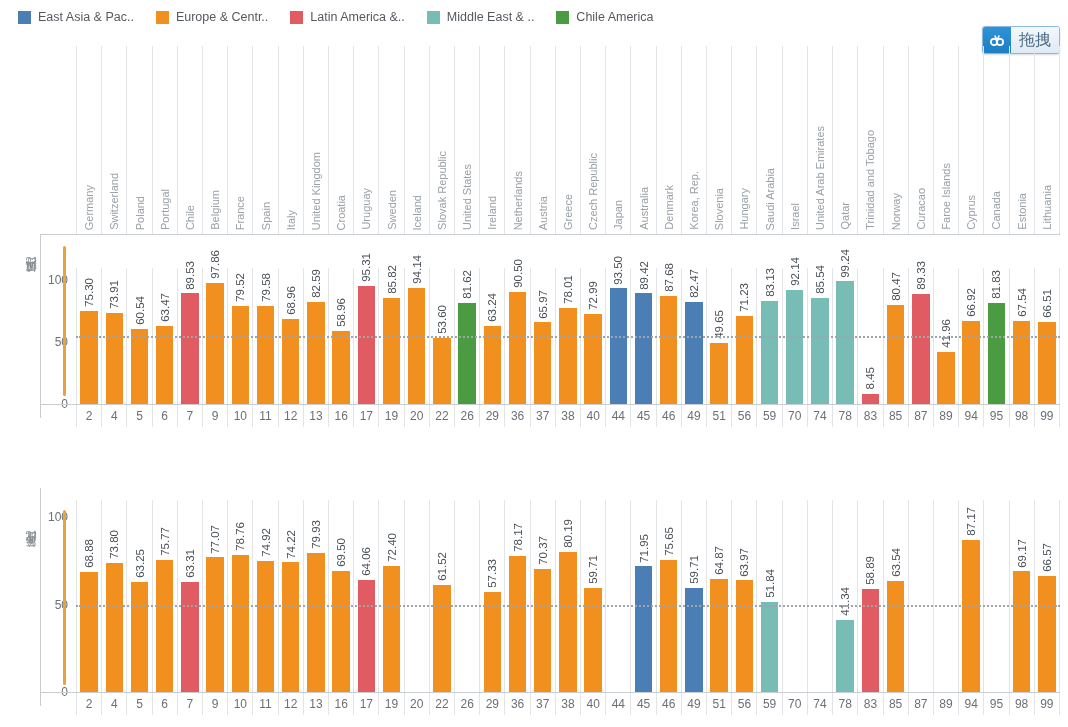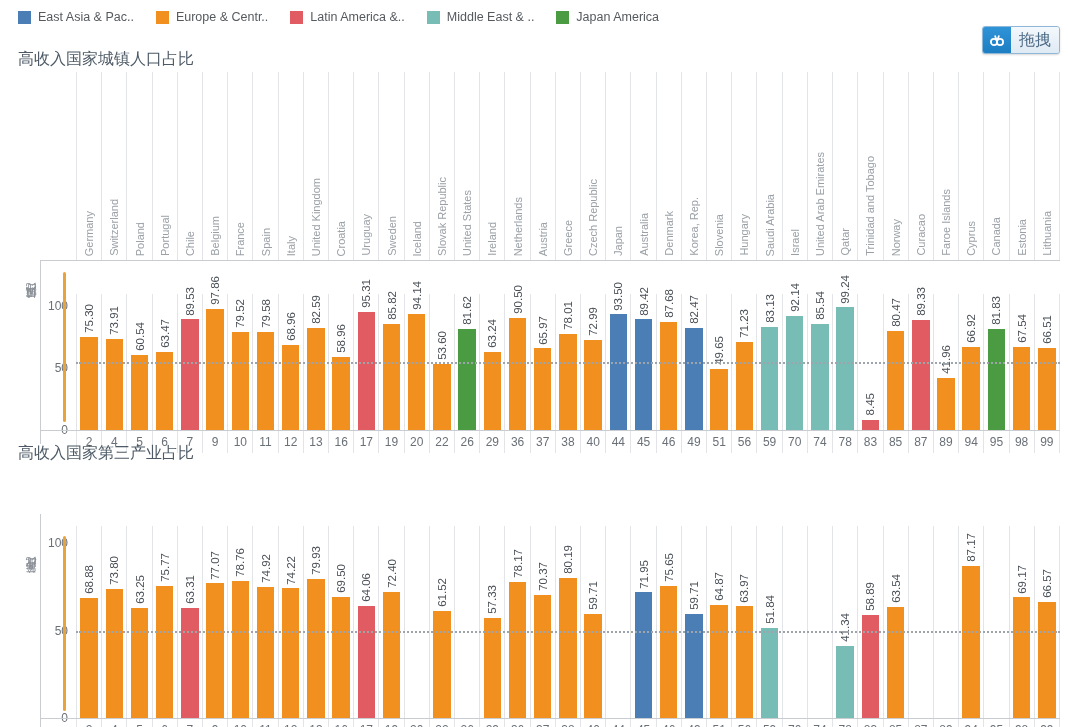--- a/index.html
+++ b/index.html
@@ -229,37 +229,36 @@
     <div class="legend-item">
       <span class="legend-swatch" style="background: rgb(225, 91, 98);"></span>
       <span class="legend-label">Latin America &amp;..</span>
     </div>
     <div class="legend-item">
       <span class="legend-swatch" style="background: rgb(120, 189, 181);"></span>
       <span class="legend-label">Middle East &amp; ..</span>
     </div>
     <div class="legend-item">
       <span class="legend-swatch" style="background: rgb(74, 155, 66);"></span>
-      <span class="legend-label">Japan America</span>
+      <span class="legend-label">Chile America</span>
     </div>
   </div>
 
 <div id="toolbar">
   <div class="tb-icon">
     <svg width="16" height="16" viewBox="0 0 16 16" aria-hidden="true">
       <circle cx="5" cy="10" r="3.1" fill="none" stroke="#fff" stroke-width="1.8"></circle>
       <circle cx="11" cy="10" r="3.1" fill="none" stroke="#fff" stroke-width="1.8"></circle>
       <path d="M8 9.2 L6.2 4.2 M8 9.2 L9.8 4.2" stroke="#fff" stroke-width="1.8" fill="none" stroke-linecap="round"></path>
     </svg>
   </div>
   <div class="tb-label">拖拽</div>
 </div>
 
 <div class="chart-block" id="chart1-block">
-  <div class="chart-title">高收入国家城镇人口占比</div>
   <div class="plot-wrap" id="chart1-plot">
       <div class="grid" style="top: 0px; height: 188px;">
         <div class="col">
           <div class="namecell">
             <span>Germany</span>
           </div>
         </div>
         <div class="col">
           <div class="namecell">
             <span>Switzerland</span>
@@ -658,21 +657,20 @@
         <div class="xtick">95</div>
         <div class="xtick">98</div>
         <div class="xtick">99</div>
       </div>
       <div class="scroll-accent" style="left: 63px; top: 200px; height: 150px;"></div>
       <div class="yaxis-title" style="top: 230px;">城镇人口占比</div>
     </div>
 </div>
 
 <div class="chart-block" id="chart2-block">
-  <div class="chart-title">高收入国家第三产业占比</div>
   <div class="plot-wrap" id="chart2-plot">
       <div class="ylabels">
         <div class="ytick" style="top: 252px;">0</div>
         <div class="ytick" style="top: 164.727px;">50</div>
         <div class="ytick" style="top: 77.4545px;">100</div>
       </div>
       <div class="yaxis-line" style="left: 40px; top: 48px; height: 218px;"></div>
       <div class="grid" style="top: 60px; height: 192px;">
         <div class="col">
           <div class="bar" style="height: 120.227px; background: rgb(241, 144, 30);"></div>

